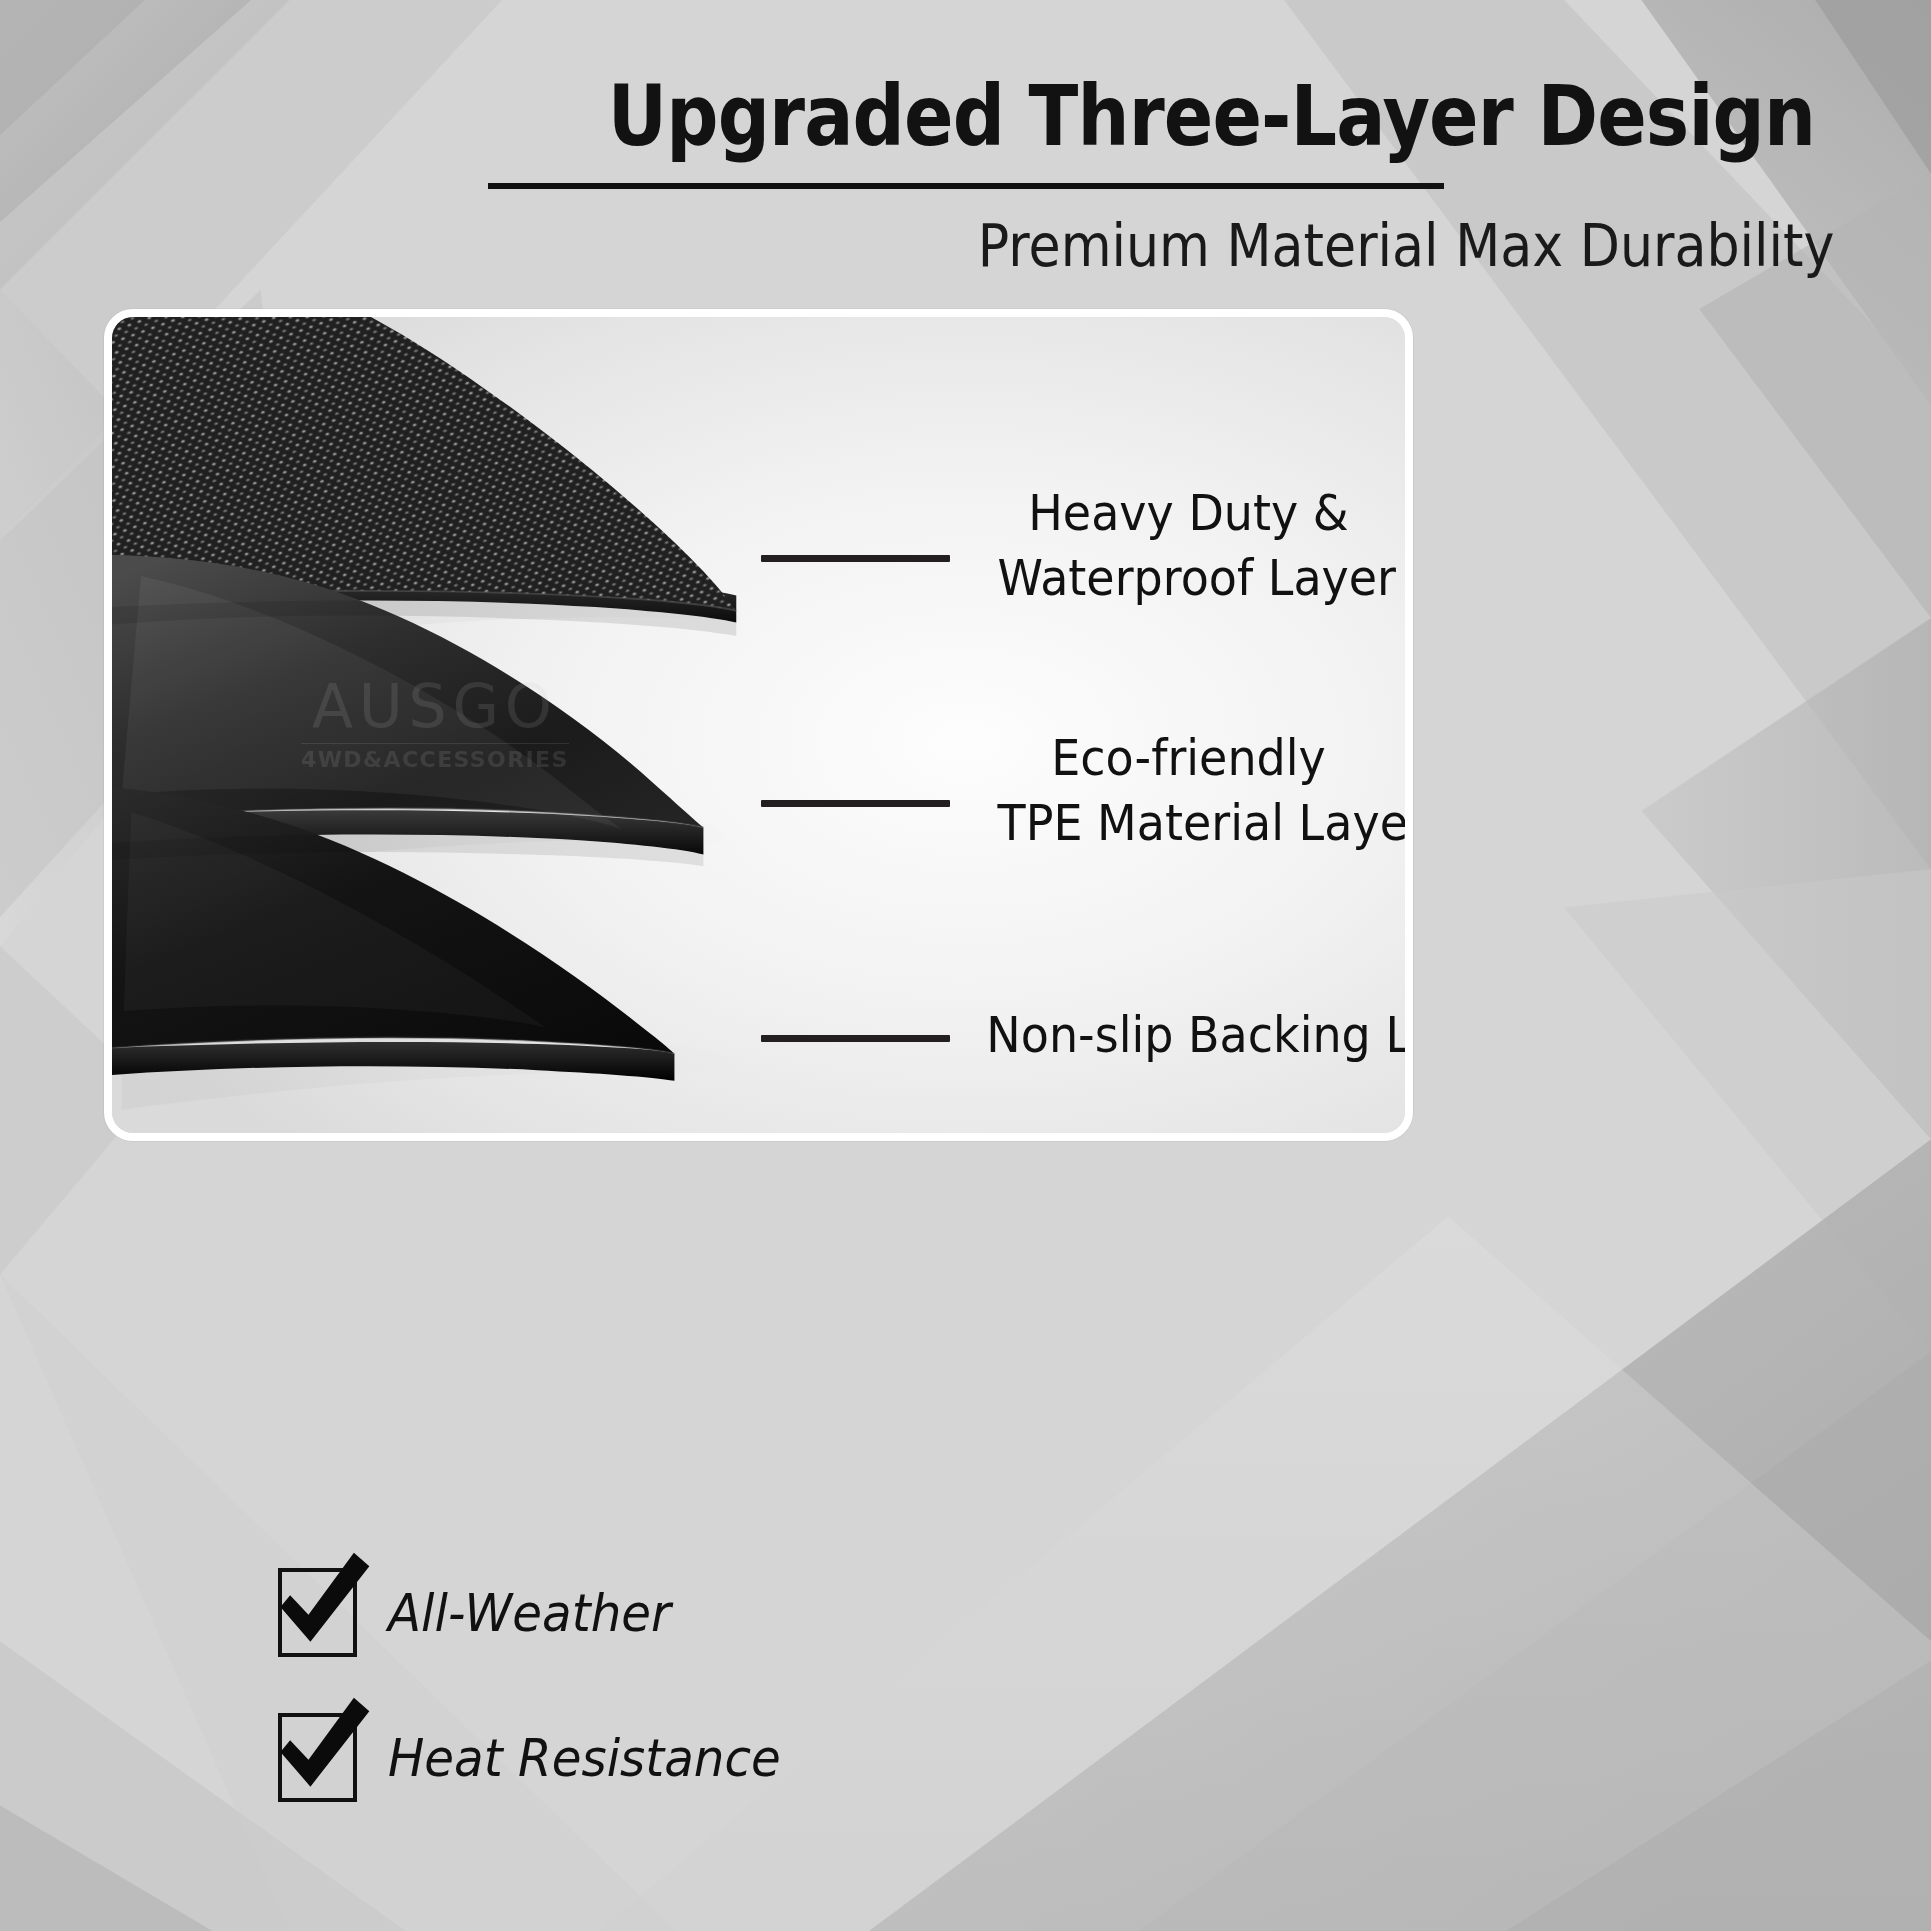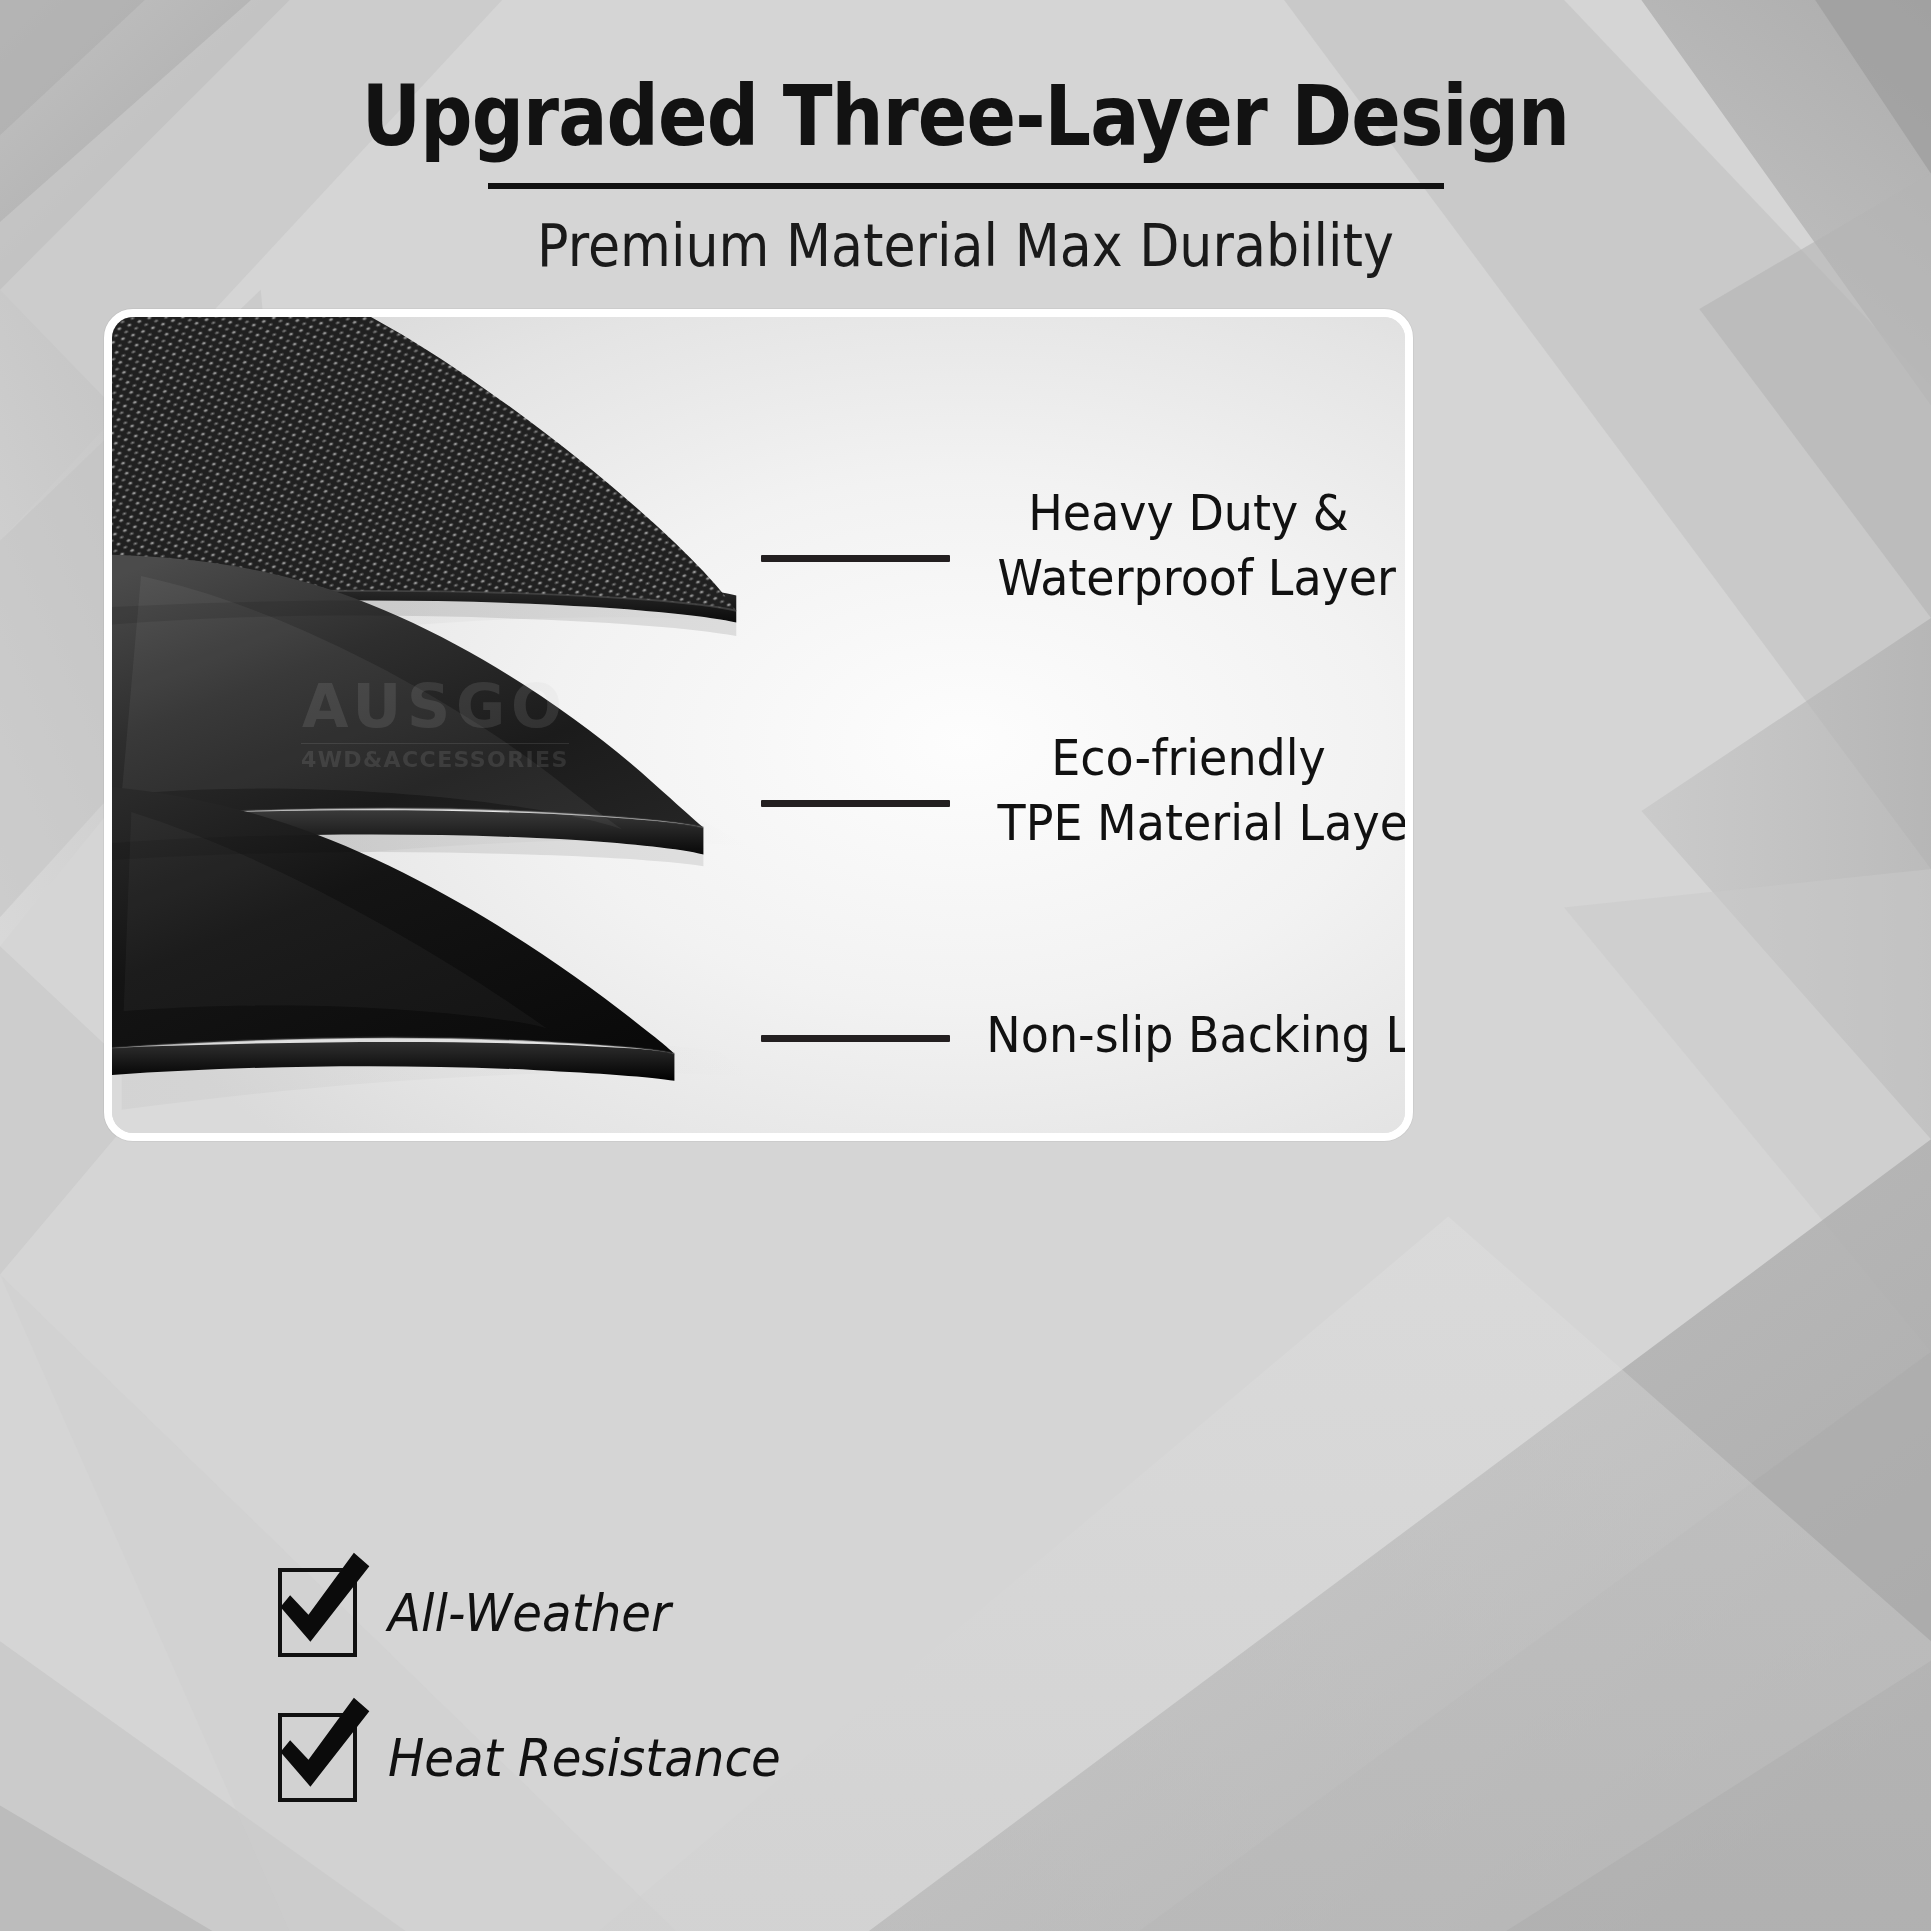--- a/index.html
+++ b/index.html
@@ -7,21 +7,21 @@
   body {
     position:relative;
     background:#d4d4d4;
     font-family:"Liberation Sans", sans-serif;
   }
 
   
   #bg { position:absolute; inset:0; z-index:0; }
 
   
-  .header { position:absolute; top:0; left:0; width:1931px; z-index:5; text-align:center; }
+  .header { position:absolute; top:0; left:0; width:1931px; z-index:5; text-align:right; }
   .title {
     font-family:"DejaVu Sans", sans-serif;
     font-weight:bold;
     font-size:83px;
     letter-spacing:-1px;
     color:#121212;
     line-height:1;
     margin-top:75px;
     transform:scaleX(0.88);
   }
@@ -57,21 +57,21 @@
   .watermark {
     position:absolute;
     left:189px; top:359px;
     z-index:4;
     text-align:center;
     pointer-events:none;
     opacity:0.13;
   }
   .wm-main {
     font-family:"DejaVu Sans", sans-serif;
-    font-weight:bold; font-size:60px; letter-spacing:5.8px;
+    font-weight:normal; font-size:60px; letter-spacing:5.8px;
     color:#c9c9c9; line-height:1;
   }
   .wm-sub {
     font-family:"DejaVu Sans", sans-serif;
     font-weight:bold; font-size:22px; letter-spacing:1.4px;
     color:#c9c9c9; margin-top:6.8px;
     border-top:1.9px solid #c9c9c9; padding-top:3px;
   }
 
   

